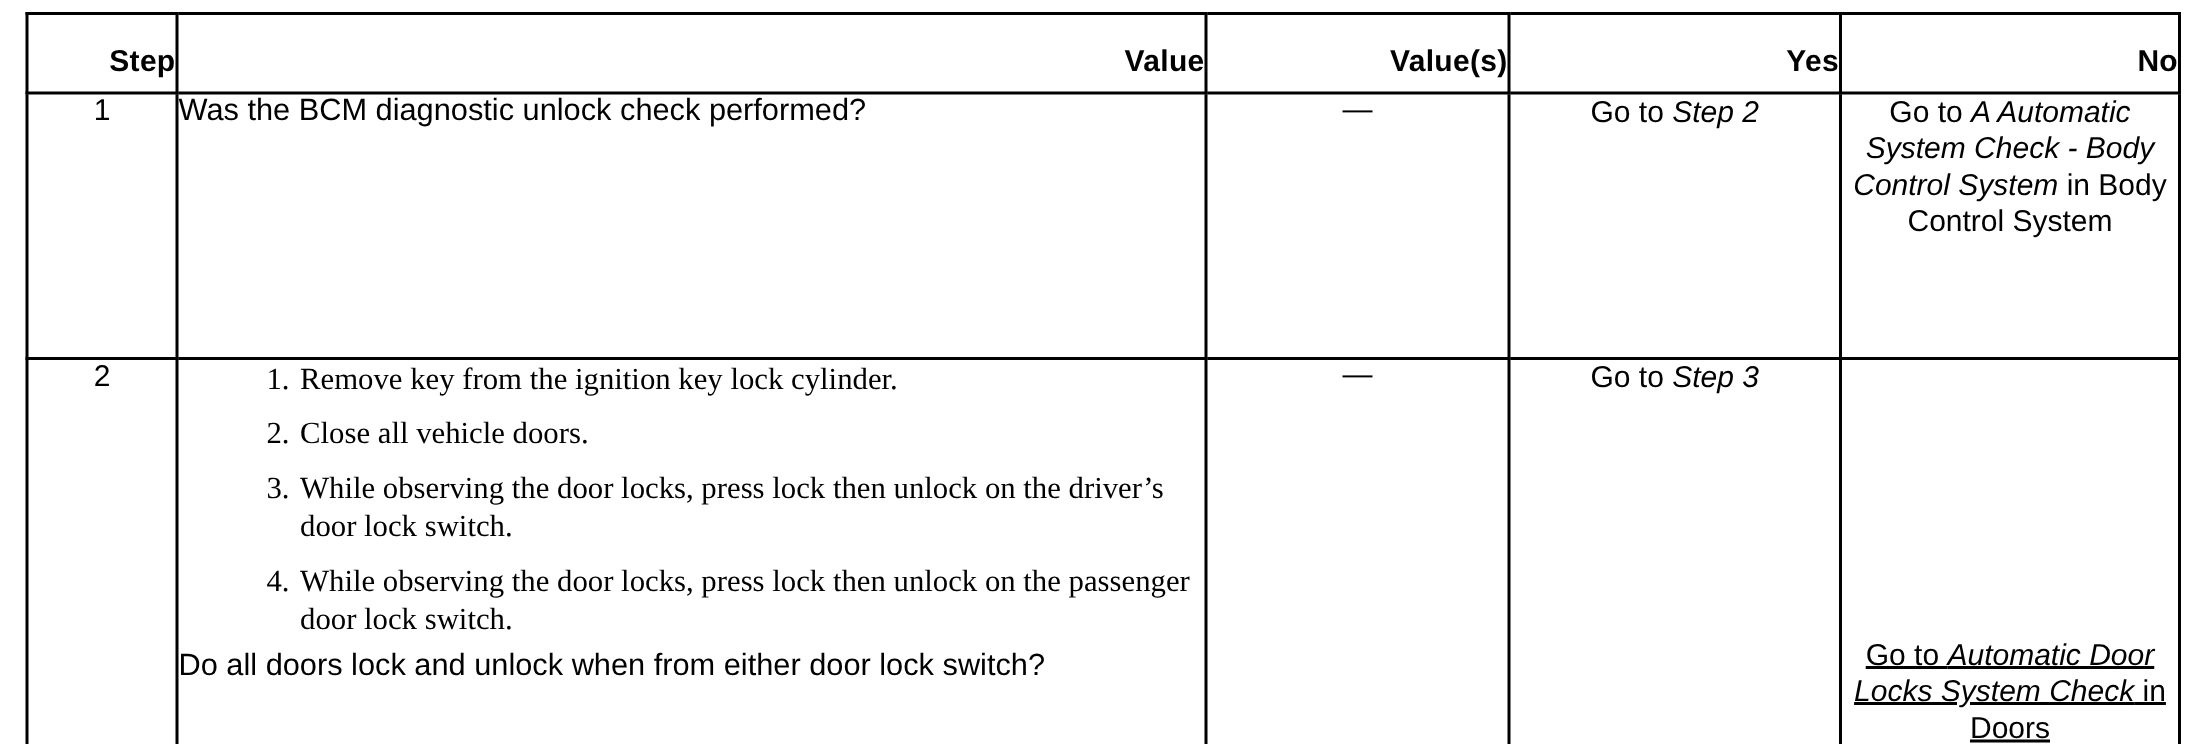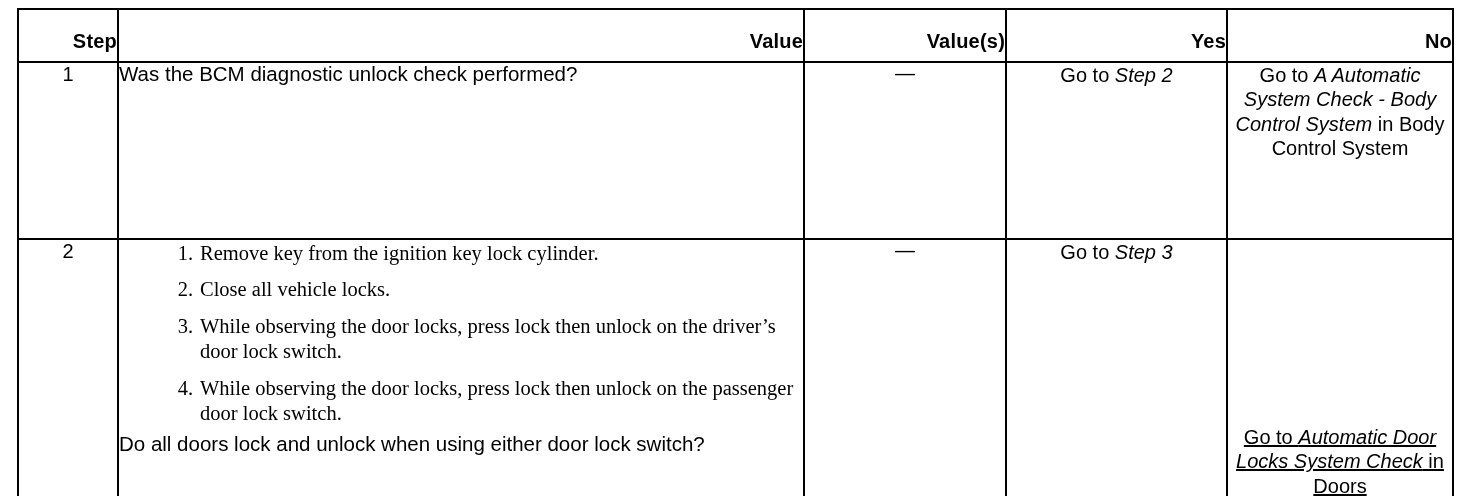--- a/index.html
+++ b/index.html
@@ -184,25 +184,25 @@
           <span>Go to </span><em>A Automatic System Check - Body Control System</em><span> in Body Control System</span>
         </td>
       </tr>
 
       <tr class="row-2">
         <td class="cell-step">2</td>
 
         <td class="cell-action">
           <ol class="steps">
             <li>Remove key from the ignition key lock cylinder.</li>
-            <li>Close all vehicle locks.</li>
+            <li>Close all vehicle doors.</li>
             <li>While observing the door locks, press lock then unlock on the driver’s door lock switch.</li>
             <li>While observing the door locks, press lock then unlock on the passenger door lock switch.</li>
           </ol>
-          <p class="question">Do all doors lock and unlock when using either door lock switch?</p>
+          <p class="question">Do all doors lock and unlock when from either door lock switch?</p>
         </td>
 
         <td class="cell-value">
           <span class="dash">—</span>
         </td>
 
         <td class="cell-yes">
           <span>Go to </span><em>Step 3</em><span></span>
         </td>
 

